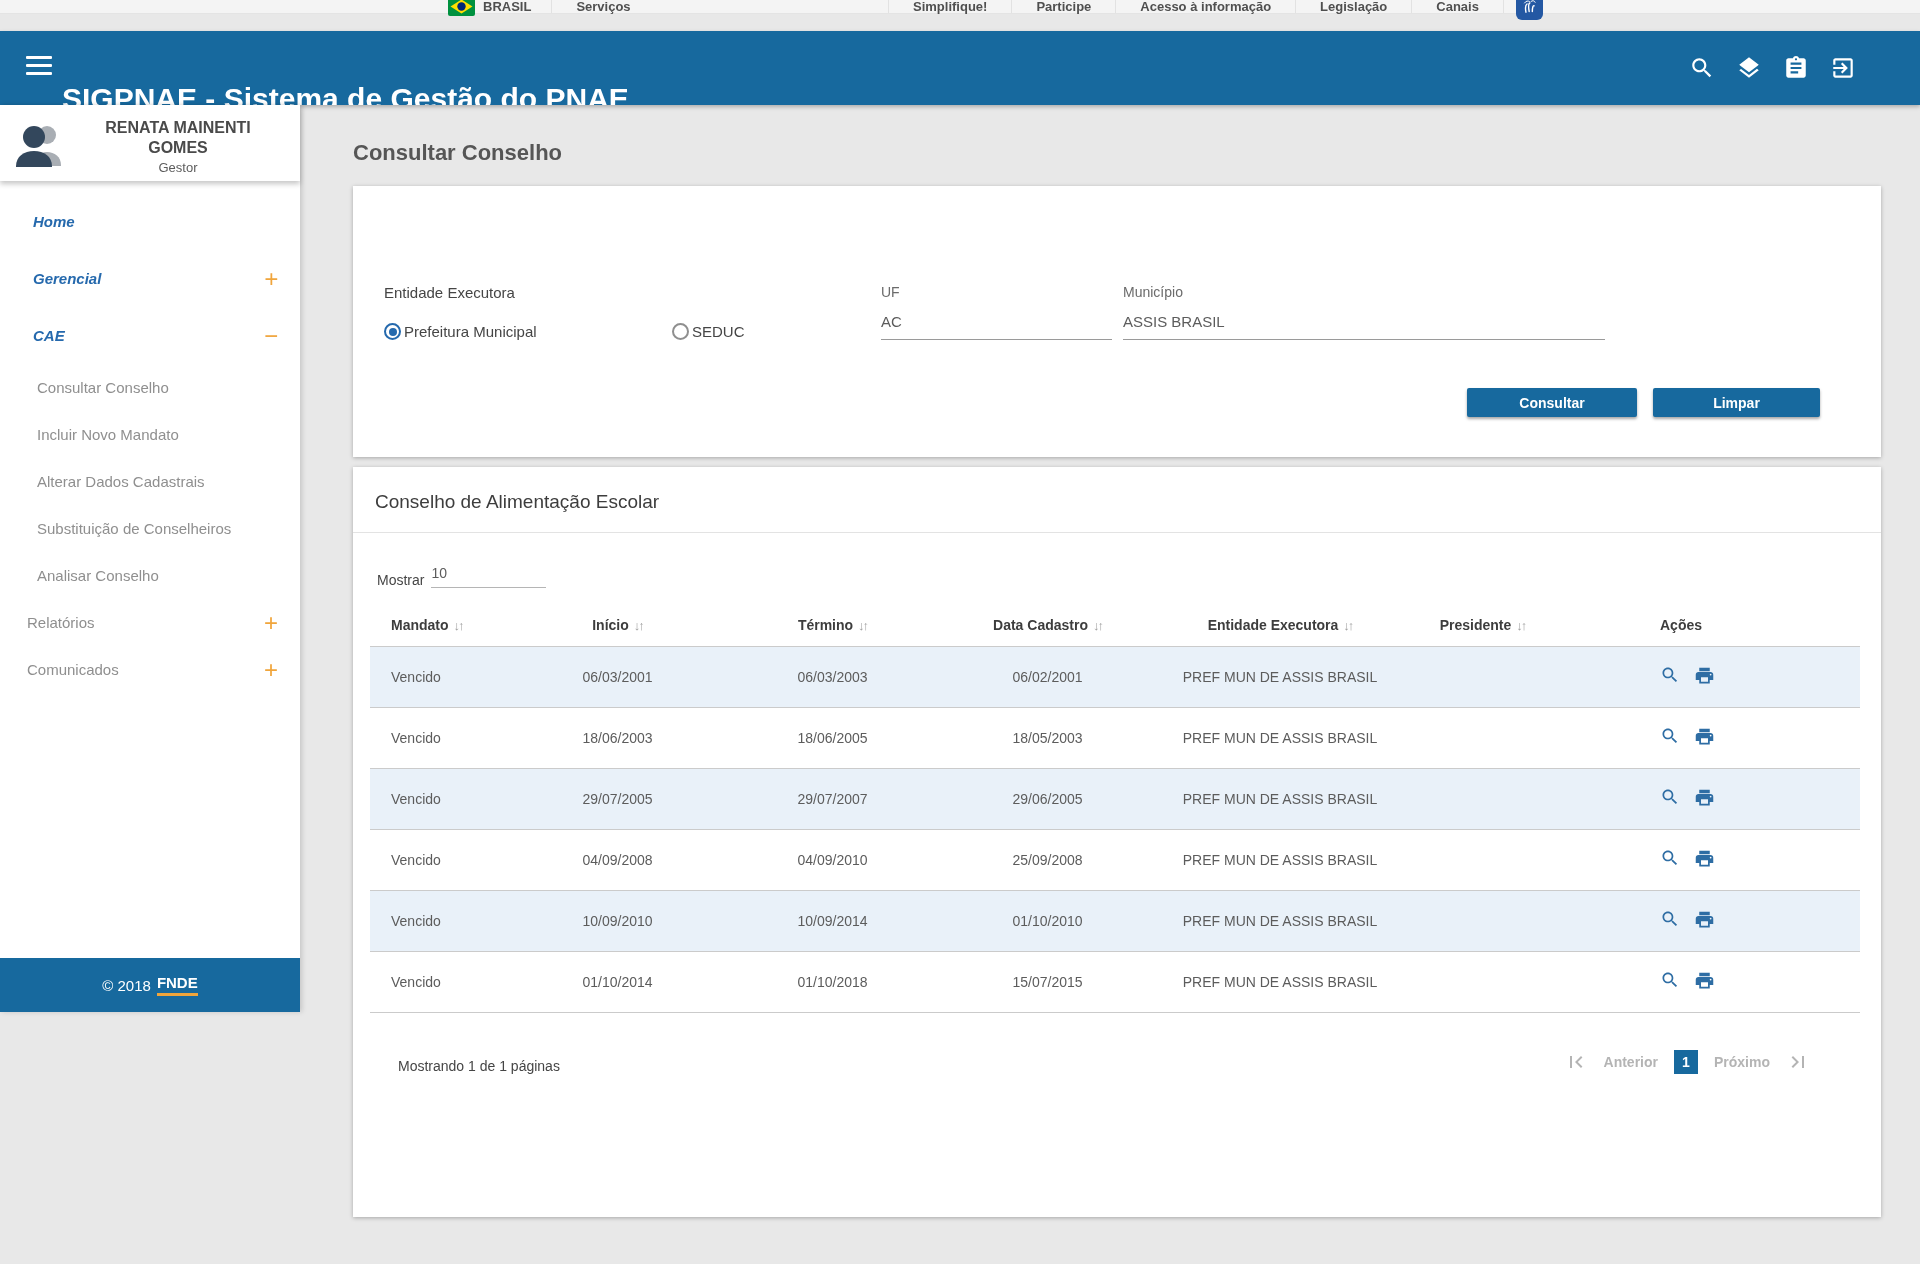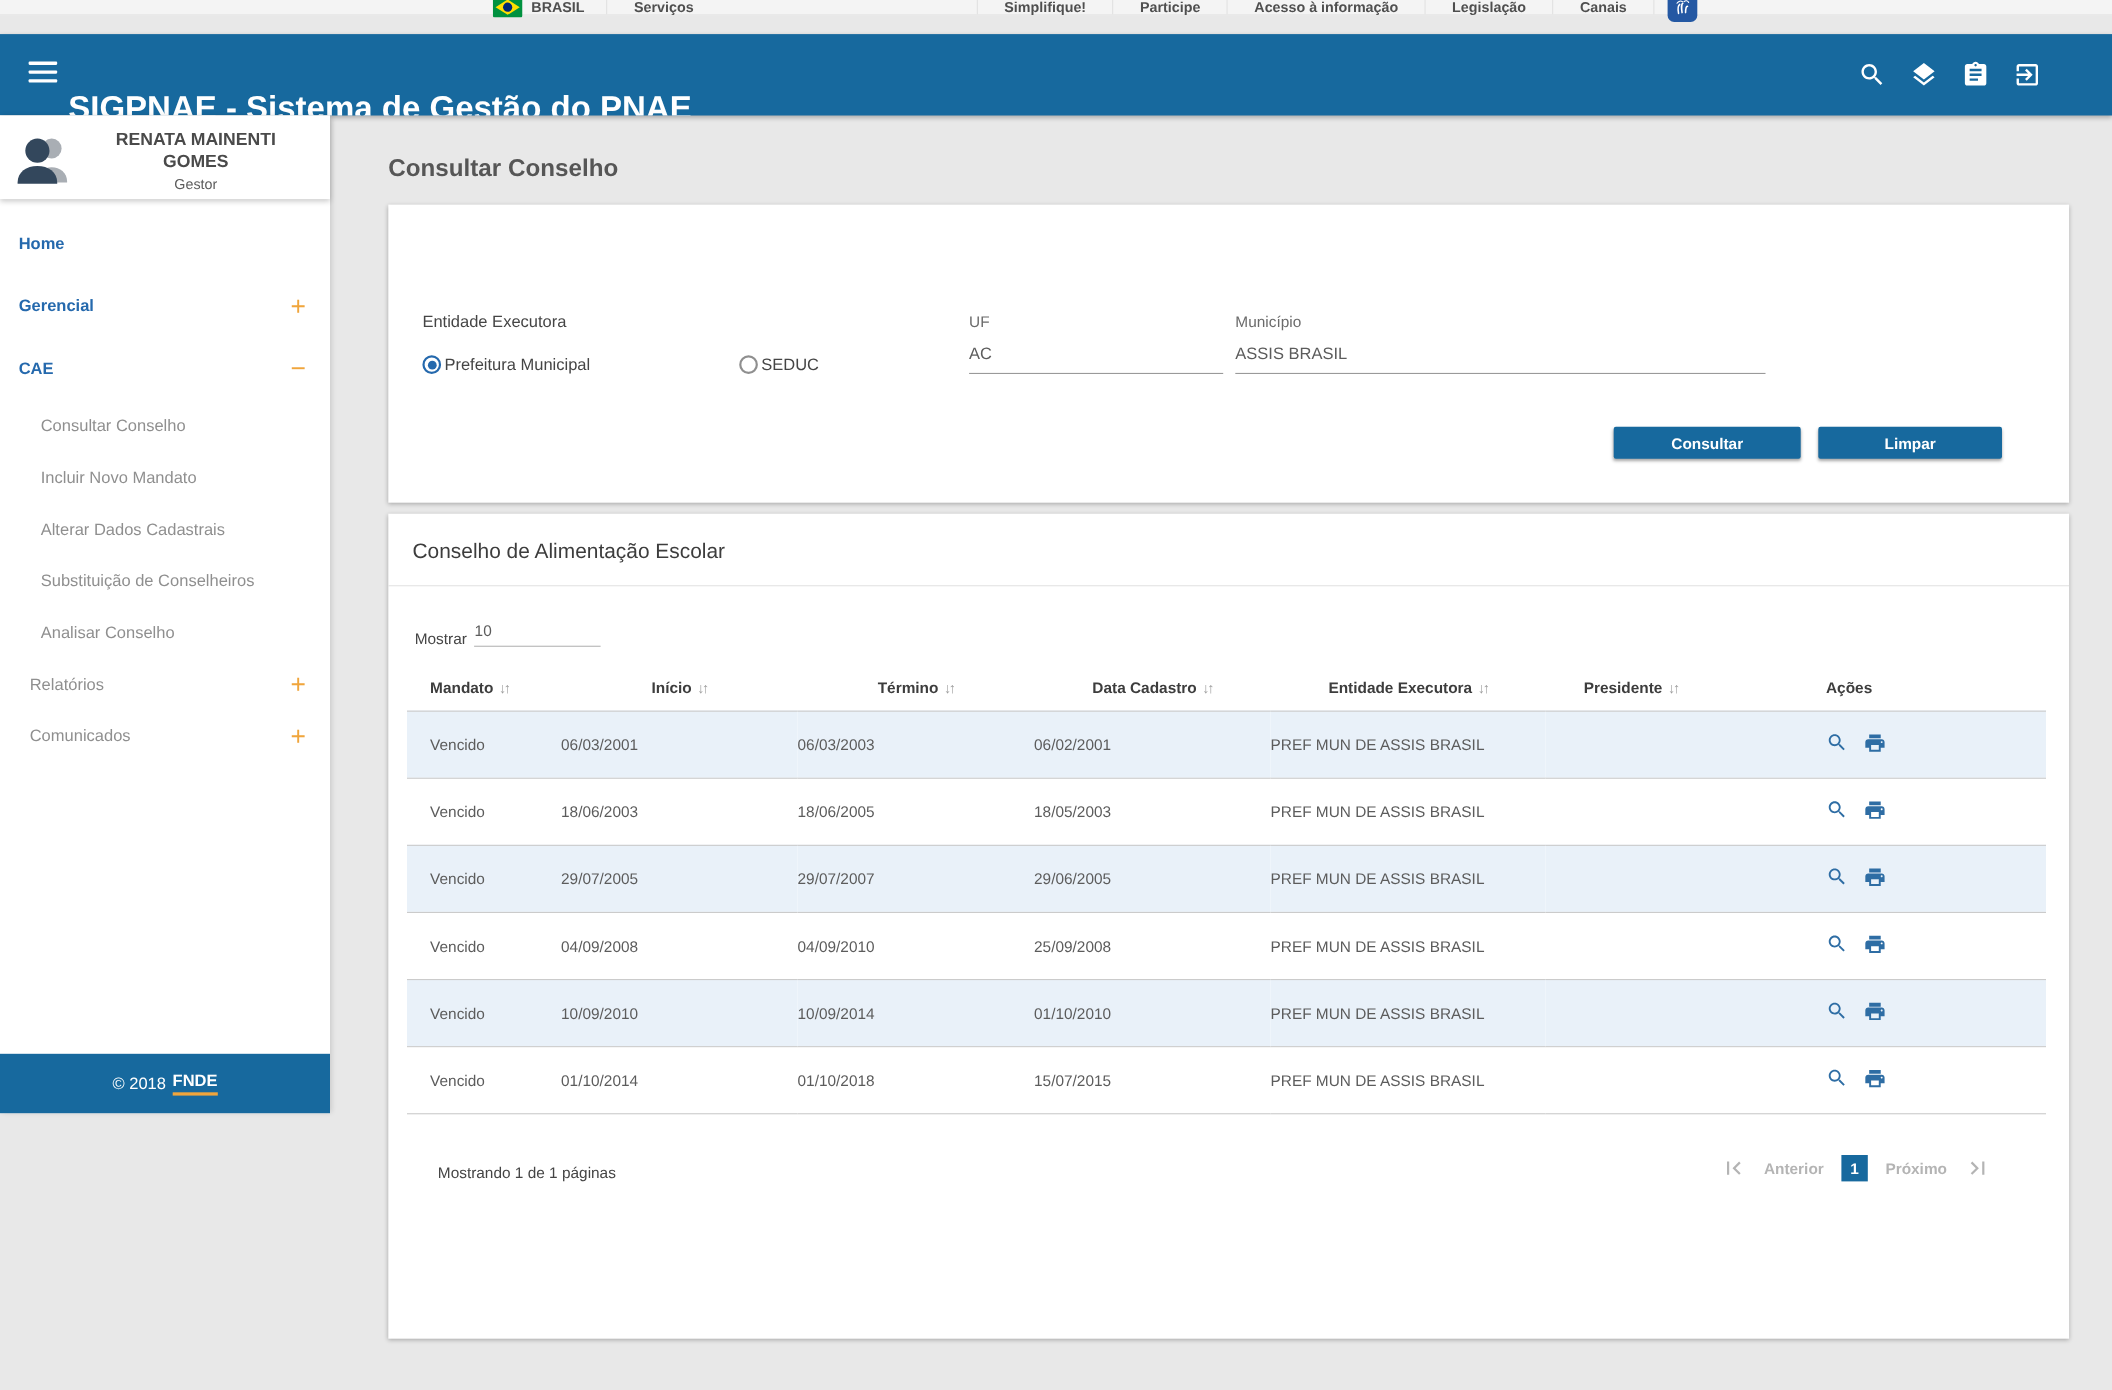--- a/index.html
+++ b/index.html
@@ -30,21 +30,21 @@
   
   .sidebar { position:absolute; top:105px; left:0; width:300px; height:907px; background:#fff;
              box-shadow:2px 0 5px rgba(0,0,0,.15); z-index:6; }
   .user-card { height:76px; background:#fff; box-shadow:0 3px 5px rgba(0,0,0,.22); position:relative;
                display:flex; align-items:center; padding:8px 10px 1px 12px; }
   .user-info { flex:1; text-align:center; }
   .user-name { font-size:16px; font-weight:700; color:#4a4a4a; line-height:1.25; width:175px; margin:0 auto; }
   .user-role { font-size:13px; color:#5c5c5c; margin-top:2px; }
   .menu { padding-top:12px; }
   .menu-item { position:relative; display:flex; align-items:center; cursor:pointer; }
-  .menu-item.primary { height:57px; padding-left:17px; color:#2569ad; font-weight:700; font-size:15px; }
+  .menu-item.primary { height:57px; padding-left:33px; color:#2569ad; font-weight:700; font-size:15px;font-style:italic; }
   .menu-item.sub, .menu-item.secondary { height:47px; padding-left:37px; color:#8f8f8f; font-size:15px; }
   .menu-item.secondary { padding-left:27px; }
   .menu-toggle { position:absolute; right:22px; top:50%; transform:translateY(-50%);
                  color:#f0a53c; font-size:24px; font-weight:400; line-height:1; }
   .sidebar-footer { position:absolute; bottom:0; left:0; width:100%; height:54px; background:#17699e;
                     display:flex; align-items:center; justify-content:center; gap:6px;
                     color:#fff; font-size:15px; }
   .fnde-link { font-weight:700; color:#fff; border-bottom:3px solid #f0a53c; padding-bottom:2px; cursor:pointer; }
 
   
@@ -78,21 +78,21 @@
   .mostrar { margin:32px 0 0 24px; font-size:14px; color:#454545; display:flex; align-items:flex-end; }
   .mostrar-input { display:inline-block; width:115px; margin-left:7px; border-bottom:1px solid #b5b5b5;
                    padding-bottom:6px; color:#5c5c5c; cursor:text; }
   table { border-collapse:collapse; margin:16px 17px 0; width:1490px; table-layout:fixed; }
   col.c-mandato{width:140px} col.c-inicio{width:215px} col.c-termino{width:215px}
   col.c-cadastro{width:215px} col.c-entidade{width:250px} col.c-presidente{width:155px} col.c-acoes{width:auto}
   th { font-size:14px; font-weight:700; color:#3d3d3d; height:42px; text-align:center; vertical-align:middle; cursor:pointer; }
   th:first-child { text-align:left; padding-left:21px; }
   th.th-acoes { text-align:left; padding-left:100px; cursor:default; }
   .sort { color:#9e9e9e; font-size:13px; margin-left:5px; letter-spacing:-2px; font-weight:400; }
-  td { font-size:14px; color:#5c5c5c; height:61px; text-align:left; vertical-align:middle;
+  td { font-size:14px; color:#5c5c5c; height:61px; text-align:center; vertical-align:middle;
        border-bottom:1px solid #cbcbcb; }
   tbody tr:first-child td { border-top:1px solid #cbcbcb; }
   td:first-child { text-align:left; padding-left:21px; }
   td.td-acoes { text-align:left; padding-left:100px; }
   tbody tr:nth-child(odd) { background:#e9f1f9; }
   .action-btn { background:none; border:none; padding:0; margin-right:10px; cursor:pointer; vertical-align:middle; }
   .table-footer { margin-top:37px; display:flex; justify-content:space-between; align-items:flex-end;
                   padding:0 71px 0 45px; }
   .showing-text { font-size:14px; color:#454545; }
   .pagination { display:flex; align-items:center; gap:16px; color:#b4b4b4; font-size:14px; font-weight:700; }

